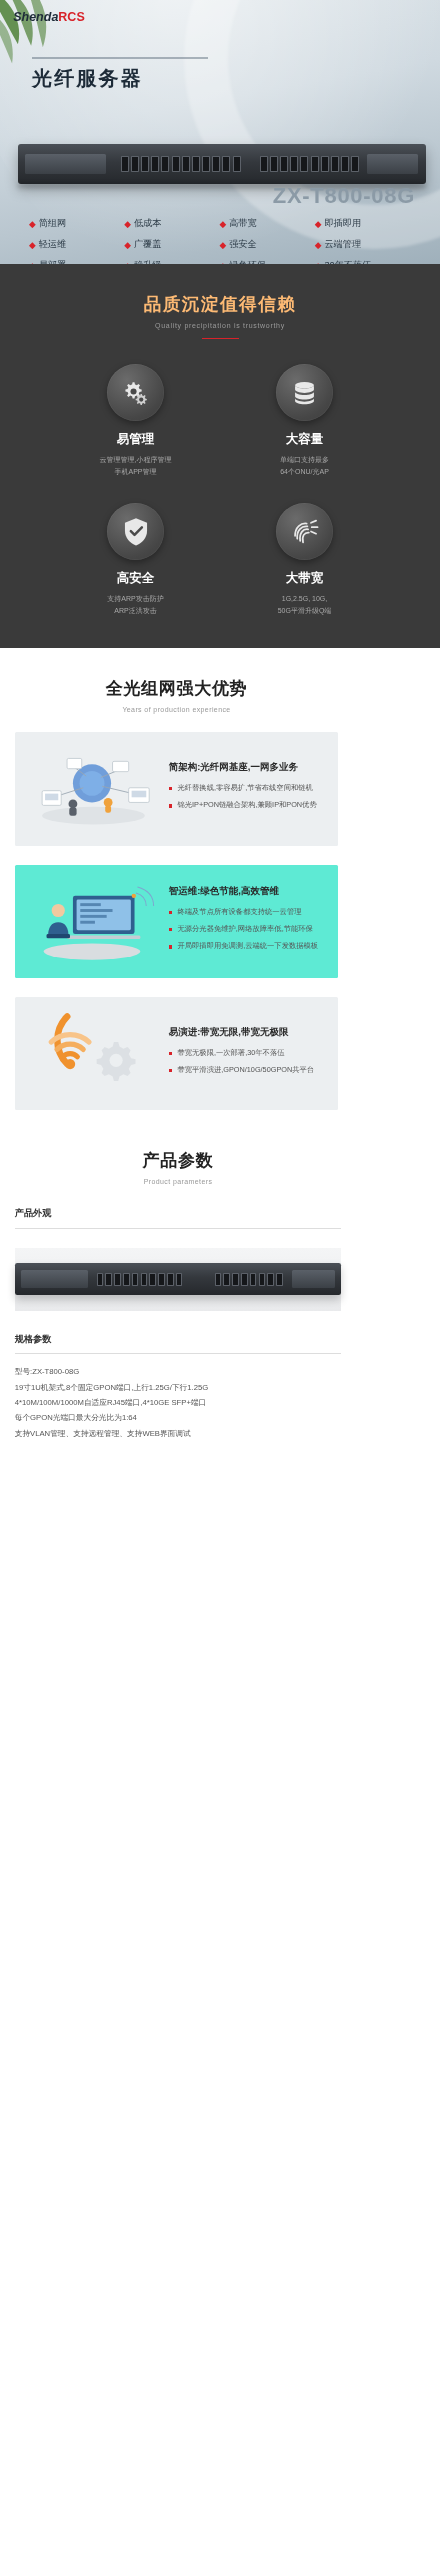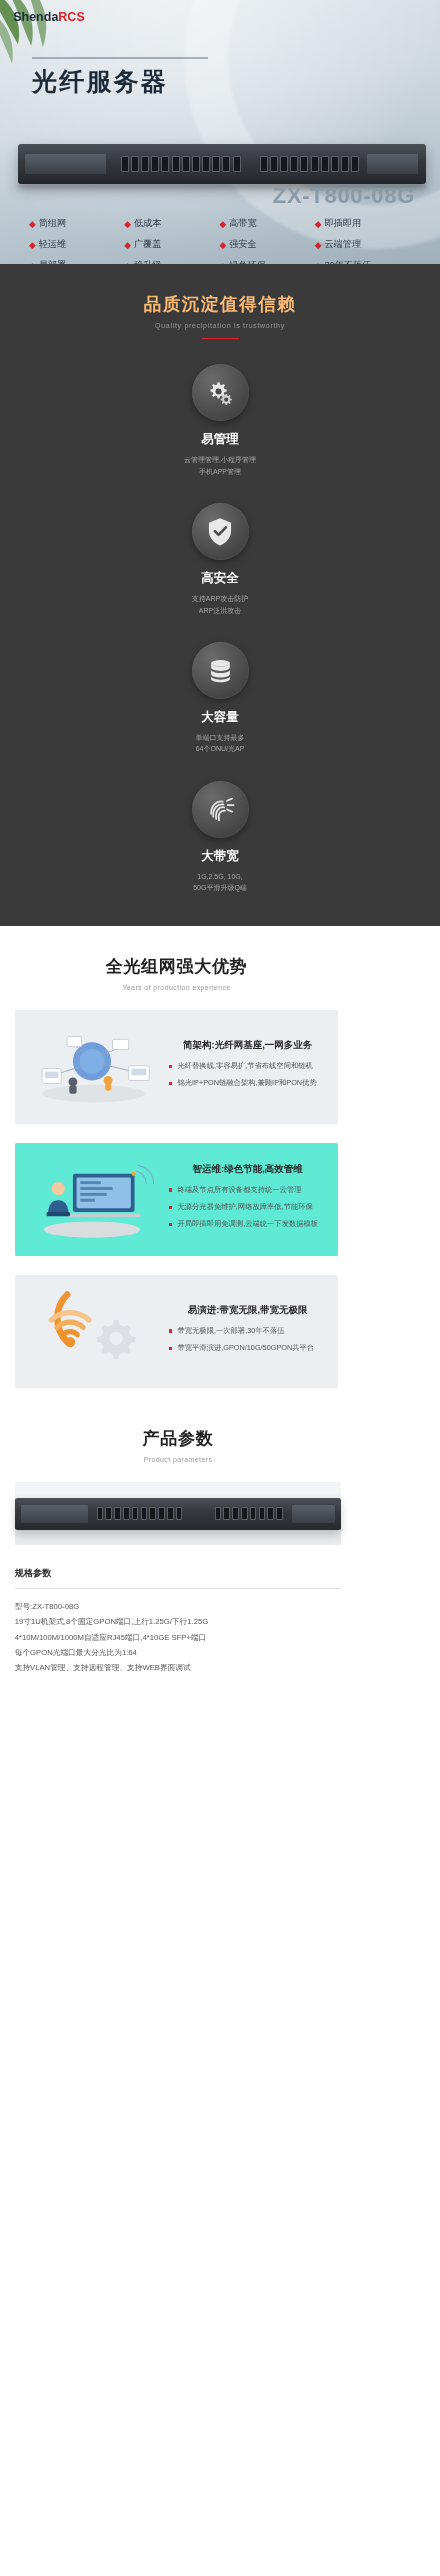--- a/index.html
+++ b/index.html
@@ -40,26 +40,26 @@
     width: 88px; height: 110px;
   }
   .brand {
     position: absolute;
     top: 10.3px; left: 13.2px;
     font-size: 12.5px;
     font-weight: bold;
     letter-spacing: 0px;
     z-index: 5;
   }
-  .brand .b1 { color: #1e2b38; }
+  .brand .b1 { color: #1e2b38; font-style: italic; }
   .brand .b2 { color: #d8232a; }
   .hero-title {
     position: absolute;
     top: 65px; left: 32px;
-    font-size: 25px;
+    font-size: 20px;
     font-weight: bold;
     color: #1d2b38;
     letter-spacing: 2.2px;
     z-index: 5;
   }
   .hero-rule {
     position: absolute;
     top: 57px; left: 32px;
     width: 176px; height: 1.5px;
     background: rgba(40,60,80,0.35);
@@ -167,21 +167,21 @@
     letter-spacing: 0.7px;
   }
   .dark-rule {
     width: 37px; height: 1.5px;
     background: #d8232a;
     margin: 8.8px auto 0;
   }
   .grid4 {
     margin-top: 25px;
     display: grid;
-    grid-template-columns: 1fr;
+    grid-template-columns: 1fr 1fr;
     row-gap: 26.4px;
     padding: 0 51px;
   }
   .qcell { text-align: center; }
   .qcircle {
     width: 57px; height: 57px;
     margin: 0 auto;
     border-radius: 50%;
     background: radial-gradient(circle at 35% 28%, #6b6b6b, #464646 70%, #3d3d3d 100%);
     box-shadow: inset 0 0 0 0.7px rgba(255,255,255,0.06), 0 2.9px 7.3px rgba(0,0,0,0.35);
@@ -220,21 +220,21 @@
     align-items: center;
   }
   .adv-row.alt { background: #5eead4; }
   .adv-art {
     width: 132px; height: 87px;
     flex: 0 0 132px;
     position: relative;
   }
   .adv-text { flex: 1; padding-left: 10.3px; }
   .adv-head {
-    font-size: 9.5px; font-weight: bold; color: #2a2a2a; margin-bottom: 8px; text-align: center;
+    font-size: 9.5px; font-weight: bold; color: #2a2a2a; margin-bottom: 8px;
   }
   .adv-item {
     display: flex; align-items: flex-start;
     font-size: 7.3px; color: #555; line-height: 1.65;
     margin-bottom: 5.1px;
   }
   .adv-item .sq {
     width: 3.7px; height: 3.7px; background: #d8232a;
     margin: 4.4px 5.1px 0 0; flex: 0 0 3.7px;
   }
@@ -410,44 +410,44 @@
             <circle cx="27.9" cy="29.8" r="2.9" fill="#4a4a4a"></circle>
           </svg>
         </div>
         <div class="qname">易管理</div>
         <div class="qdesc" style="white-space:pre-line">云管理管理,小程序管理
 手机APP管理</div>
       </div>
 
       <div class="qcell">
         <div class="qcircle">
-          <svg width="28" height="31" viewBox="0 0 38 42">
-            <path d="M19 3 L34 9 V20 C34 30 27 37 19 40 C11 37 4 30 4 20 V9 Z" fill="#e8e8e8"></path>
-            <path d="M12 20.5 l5 5 l10-10" stroke="#4a4a4a" stroke-width="3.4" fill="none" stroke-linecap="round" stroke-linejoin="round"></path>
-          </svg>
-        </div>
-        <div class="qname">高安全</div>
-        <div class="qdesc" style="white-space:pre-line">支持ARP攻击防护
-ARP泛洪攻击</div>
-      </div>
-
-      <div class="qcell">
-        <div class="qcircle">
           <svg width="29" height="29" viewBox="0 0 40 40">
             <g fill="#e8e8e8">
               <ellipse cx="20" cy="10" rx="13" ry="4.6"></ellipse>
               <path d="M7 10 v6 c0 2.5 5.8 4.6 13 4.6 s13-2.1 13-4.6 v-6 c0 2.5-5.8 4.6-13 4.6 S7 12.5 7 10 Z"></path>
               <path d="M7 19 v6 c0 2.5 5.8 4.6 13 4.6 s13-2.1 13-4.6 v-6 c0 2.5-5.8 4.6-13 4.6 S7 21.5 7 19 Z"></path>
               <path d="M7 28 v3.6 c0 2.5 5.8 4.6 13 4.6 s13-2.1 13-4.6 V28 c0 2.5-5.8 4.6-13 4.6 S7 30.5 7 28 Z"></path>
             </g>
           </svg>
         </div>
         <div class="qname">大容量</div>
         <div class="qdesc" style="white-space:pre-line">单端口支持最多
 64个ONU/光AP</div>
+      </div>
+
+      <div class="qcell">
+        <div class="qcircle">
+          <svg width="28" height="31" viewBox="0 0 38 42">
+            <path d="M19 3 L34 9 V20 C34 30 27 37 19 40 C11 37 4 30 4 20 V9 Z" fill="#e8e8e8"></path>
+            <path d="M12 20.5 l5 5 l10-10" stroke="#4a4a4a" stroke-width="3.4" fill="none" stroke-linecap="round" stroke-linejoin="round"></path>
+          </svg>
+        </div>
+        <div class="qname">高安全</div>
+        <div class="qdesc" style="white-space:pre-line">支持ARP攻击防护
+ARP泛洪攻击</div>
       </div>
 
       <div class="qcell">
         <div class="qcircle">
           <svg width="31" height="29" viewBox="0 0 42 40">
             <g stroke="#e8e8e8" fill="none" stroke-width="2.4" stroke-linecap="round">
               <path d="M8 26 C 8 14, 16 8, 24 9"></path>
               <path d="M11 30 C 10 18, 17 12, 25 13"></path>
               <path d="M15 33 C 13.5 22, 19 16, 26 17"></path>
               <path d="M19 35 C 17 26, 21 21, 27 21.5"></path>
@@ -579,20 +579,21 @@
             <span>带宽平滑演进,GPON/10G/50GPON共平台</span>
           </div>
       </div>
     </div>
   </section>
 
   <section class="params">
     <div class="sec-title">产品参数</div>
     <div class="sec-sub">Product parameters</div>
 
+    <div class="blockhead">产品外观</div>
 
     <div class="product-photo">
       <div class="pp-device">
         <div class="l"></div>
         <div class="pp-ports" style="left:82px">
           <i></i>
             <i></i>
             <i></i>
             <i></i>
             <i></i>

